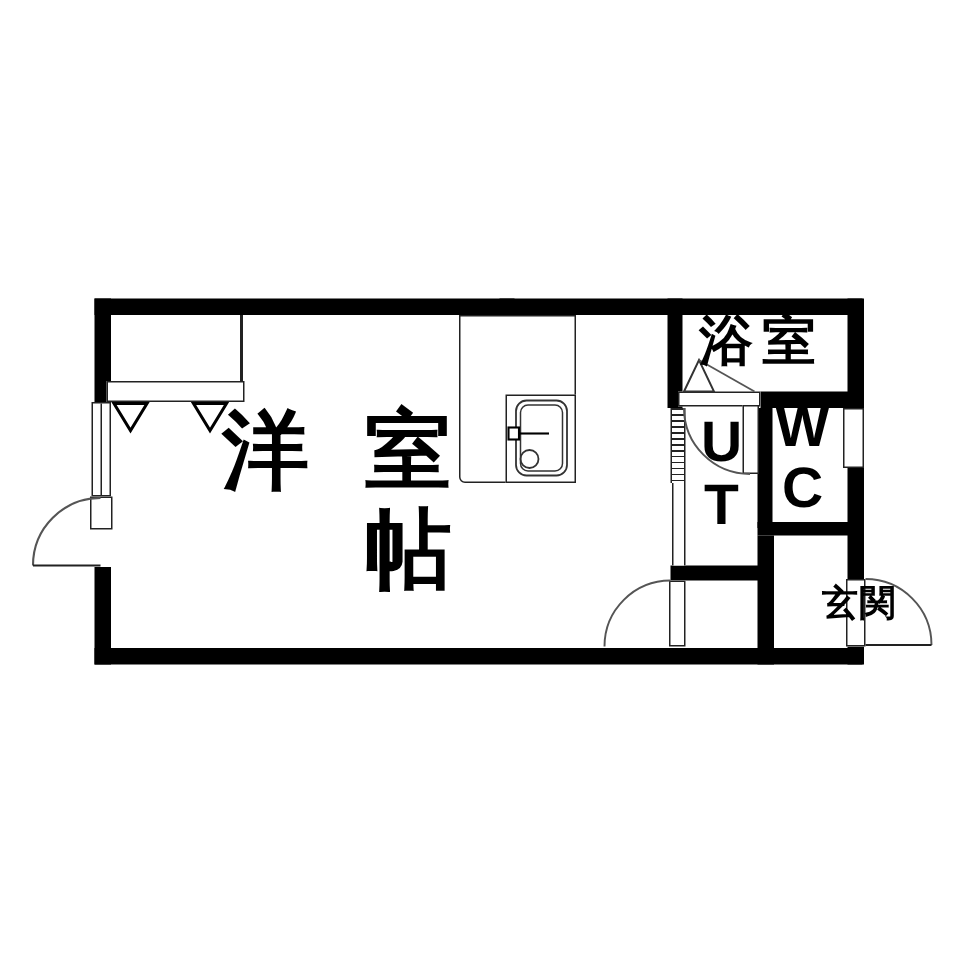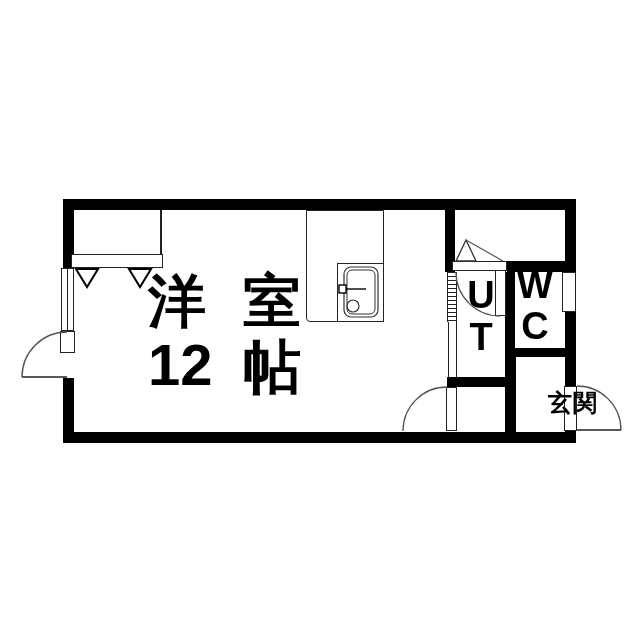--- a/index.html
+++ b/index.html
@@ -81,23 +81,23 @@
     <rect x="344" y="267" width="34" height="50" rx="7" fill="#fff" stroke="#333" stroke-width="1.2"></rect>
     <rect x="347" y="270" width="28" height="44" rx="5" fill="none" stroke="#333" stroke-width="1"></rect>
     <rect x="339" y="285" width="7" height="8" fill="#fff" stroke="#000" stroke-width="1.4"></rect>
     <line x1="346" y1="289" x2="366" y2="289" stroke="#000" stroke-width="1.4"></line>
     <circle cx="353" cy="306" r="6" fill="none" stroke="#333" stroke-width="1.2"></circle>
   </svg>
 
 
   <div class="lbl" style="left:148px;top:272px;font-size:58px;">洋</div>
   <div class="lbl" style="left:243px;top:272px;font-size:58px;">室</div>
-  <div class="lbl" style="left:148px;top:336px;font-size:58px;">12</div>
   <div class="lbl" style="left:243px;top:338px;font-size:58px;">帖</div>
 
+  <div class="lbl ctr" style="left:450px;top:209px;width:116px;font-size:36px;letter-spacing:6px;">浴室</div>
 
   <div class="lbl ctr" style="left:458px;top:276px;width:46px;font-size:38px;">U</div>
   <div class="lbl ctr" style="left:458px;top:318px;width:46px;font-size:38px;">T</div>
 
   <div class="lbl ctr" style="left:508px;top:266px;width:54px;font-size:38px;">W</div>
   <div class="lbl ctr" style="left:508px;top:307px;width:54px;font-size:38px;">C</div>
 
   <div class="lbl ctr" style="left:544px;top:391px;width:58px;font-size:24px;letter-spacing:1px;">玄関</div>
 
 </div>

